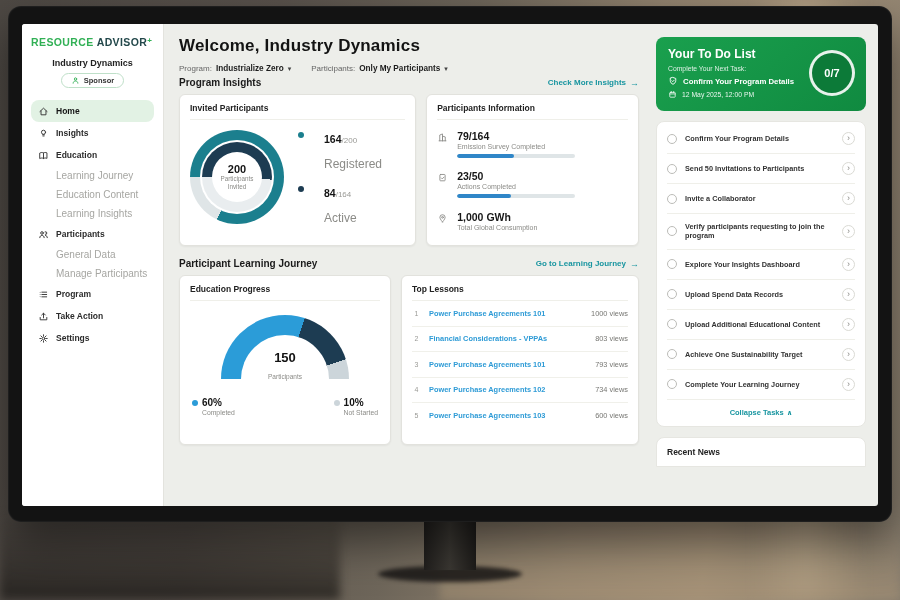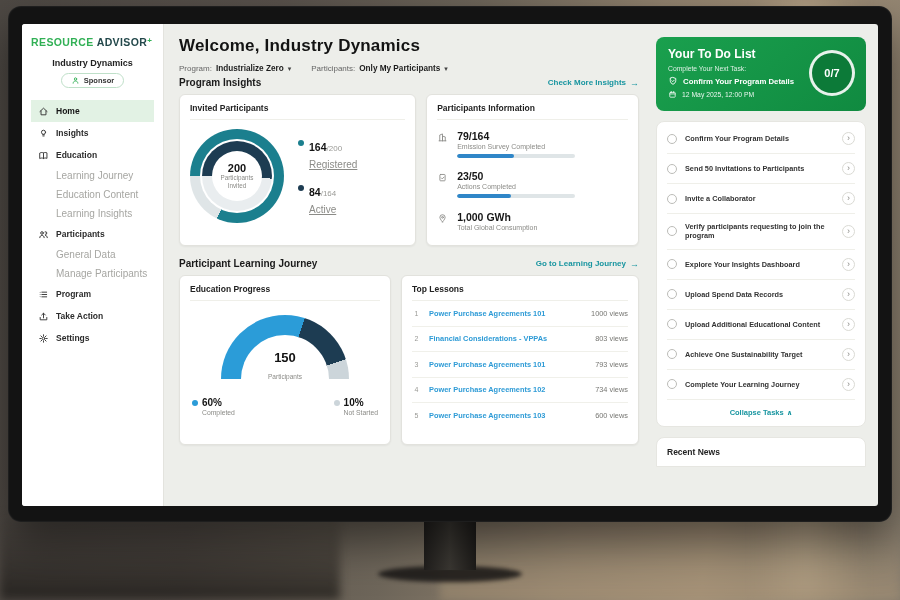--- a/index.html
+++ b/index.html
@@ -32,21 +32,21 @@
   .sidebar { width:142px; background:#fff; border-right:1px solid #e3e3de; padding:12px 9px 8px; flex:none; }
   .logo { font-size:10.5px; font-weight:bold; letter-spacing:.4px; white-space:nowrap; }
   .logo-a { color:var(--brand-green,#31b055); }
   .logo-b { color:#23484b; }
   .logo-plus { color:var(--brand-green,#31b055); font-size:8px; vertical-align:top; }
   .org { text-align:center; font-size:9px; font-weight:bold; color:#222; margin-top:10px; }
   .sponsor { margin:5px auto 0; width:fit-content; display:flex; align-items:center; gap:4px;
     border:1px solid #bfe0c9; border-radius:9px; padding:2px 9px; font-size:7.5px; font-weight:bold; color:#333; }
   .sponsor .icn { color:var(--brand-green,#31b055); }
   .nav { margin-top:12px; display:flex; flex-direction:column; }
-  .nav-item { display:flex; align-items:center; gap:7px; height:22px; padding:0 7px; border-radius:0;
+  .nav-item { display:flex; align-items:center; gap:7px; height:22px; padding:0 7px; border-radius:8px;
     font-size:8.5px; font-weight:bold; color:#2c2c2c; cursor:pointer; }
   .nav-item .icn { color:#3a3a3a; display:flex; }
   .nav-item.active { background:#e2f2e4; color:#151515; }
   .nav-sub { height:19px; display:flex; align-items:center; padding-left:25px; font-size:10px; color:#a6a6a2; cursor:pointer; }
 
   
   .main { flex:1; padding:12px 13px 0 15px; min-width:0; }
   .welcome { font-size:17px; font-weight:bold; color:#131313; letter-spacing:.2px; }
   .filters { display:flex; gap:20px; margin-top:8px; align-items:center; }
   .filter { font-size:8px; color:#666; display:flex; align-items:center; gap:4px; }
@@ -65,27 +65,27 @@
   .invited-body { display:flex; align-items:center; gap:14px; margin-top:9px; }
   .donut { position:relative; width:94px; height:94px; flex:none; }
   .ring-outer { position:absolute; inset:0; border-radius:50%; }
   .ring-gap { position:absolute; inset:10px; border-radius:50%; background:#fff; }
   .ring-inner { position:absolute; inset:12px; border-radius:50%; }
   .ring-hole { position:absolute; inset:22px; border-radius:50%; background:#fff; display:flex; flex-direction:column;
     align-items:center; justify-content:center; text-align:center; }
   .ring-hole b { font-size:11px; color:#141414; }
   .ring-hole span { font-size:6.3px; color:#8b8b87; line-height:1.3; width:42px; }
   .legend-col { display:flex; flex-direction:column; gap:12px; }
-  .leg { display:flex; gap:5px; }
+  .leg { display:flex; gap:20px; }
   .dot { width:6px; height:6px; border-radius:50%; margin-top:3px; flex:none; }
   .dot.teal { background:var(--teal,#1b7f8e); } .dot.navy { background:var(--navy,#1d3c52); }
   .dot.blue { background:var(--light-blue,#2b9cd8); } .dot.gray { background:#ccd5da; }
   .leg b { font-size:10.5px; color:#141414; }
   .leg .tot { font-size:8px; color:#9a9a96; font-weight:normal; }
-  .leg .lbl { font-size:10px; color:#8b8b87; margin-top:4px;text-decoration:underline; }
+  .leg .lbl { font-size:12px; color:#8b8b87; margin-top:10px; }
 
   
   .card-info { flex:47; height:152px; display:flex; flex-direction:column; }
   .info-rows { flex:1; display:flex; flex-direction:column; justify-content:space-around; padding-top:4px; }
   .info-row { display:flex; gap:9px; }
   .info-row .icn { color:#8e8e8a; margin-top:2px; }
   .info-val { font-size:10.5px; font-weight:bold; color:#161616; }
   .info-lbl { font-size:7px; color:#8b8b87; margin-top:1px; }
   .bar { width:118px; height:4px; border-radius:2px; background:var(--gray-track,#dfe5e7); margin-top:4px; overflow:hidden; }
   .bar-fill { height:100%; border-radius:2px; background:var(--blue,#2f86c8); }

